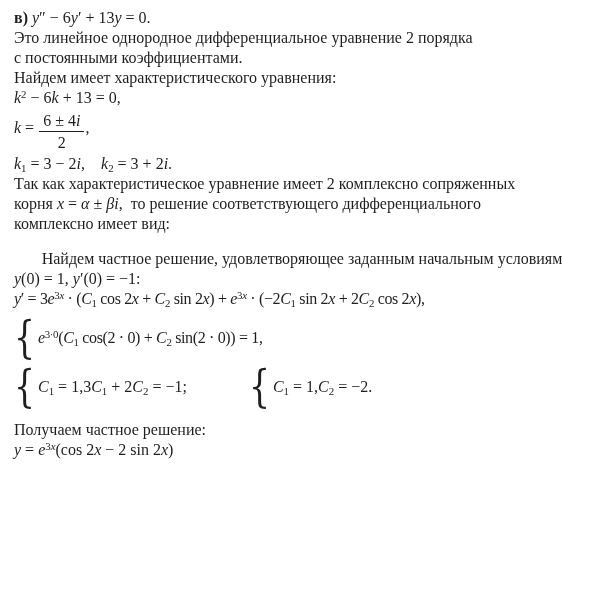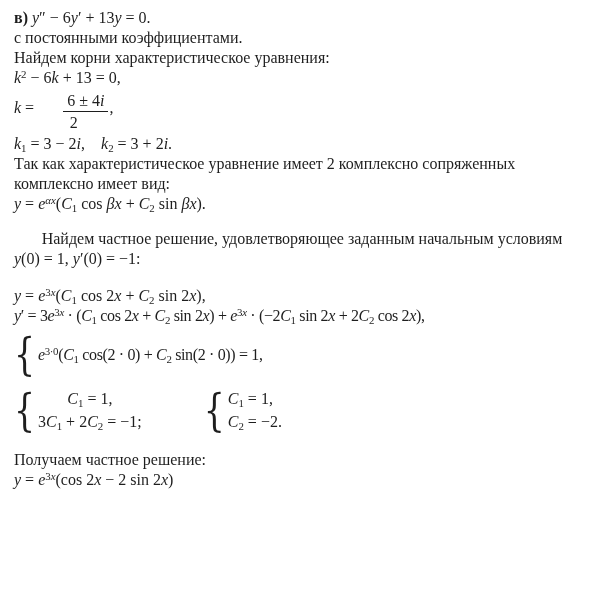--- a/index.html
+++ b/index.html
@@ -42,77 +42,76 @@
     display: inline-block;
     text-align: center;
     vertical-align: -0.95em;
     line-height: 1.2;
     margin: 0 1px;
   }
   .fr .n {
     display: block;
     padding: 0 4px 1px 4px;
     border-bottom: 1.3px solid #1e1e1e;
-    margin-left: 24px;
   }
   .fr .d { display: block; padding-top: 1px; }
   
   .system {
     display: flex;
     align-items: center;
   }
   .system .brace {
     font-family: "DejaVu Serif", serif;
     font-size: 33px;
     font-weight: 400;
     display: inline-block;
     transform: scaleY(1.35);
     transform-origin: center;
     margin-right: 3px;
     line-height: 1;
   }
   .system .rows {
     display: flex;
-    flex-direction: column;
+    flex-direction: row;
   }
   .system .rows .row { line-height: 23px; white-space: nowrap; }
   .system .rows .row.center { align-self: center; }
   .system-block { margin-top: 12px; }
   .system-pair {
     display: flex;
     gap: 62px;
     margin-top: 16px;
   }
   .mt-para { margin-top: 15px; text-align: center; }
   .mt-big  { margin-top: 17px; }
   .tight { letter-spacing: -0.35px; font-family: Liberation Serif, serif; }
 </style>
 </head>
 <body>
 
 <div class="page">
 
   <div class="line bold-label"><b>в)</b> <i>y</i>″ − 6<i>y</i>′ + 13<i>y</i> = 0.</div>
+  <div class="line">Это линейное однородное дифференциальное уравнение 2 порядка</div>
   <div class="line">с постоянными коэффициентами.</div>
-  <div class="line">Найдем корни характеристическое уравнения:</div>
+  <div class="line">Найдем имеет характеристического уравнения:</div>
   <div class="line"><i>k</i><sup>2</sup> − 6<i>k</i> + 13 = 0,</div>
 
   <div class="line frac-line">
     <span><i>k</i> = </span><span class="fr"><span class="n">6 ± 4<i>i</i></span><span class="d">2</span></span><span>,</span>
   </div>
 
   <div class="line"><i>k</i><sub>1</sub> = 3 − 2<i>i</i>,&nbsp;&nbsp;&nbsp;&nbsp;<i>k</i><sub>2</sub> = 3 + 2<i>i</i>.</div>
   <div class="line">Так как характеристическое уравнение имеет 2 комплексно сопряженных</div>
+  <div class="line">корня <i>x</i> = <i>α</i> ± <i>βi</i>,&nbsp; то решение соответствующего дифференциального</div>
   <div class="line">комплексно имеет вид:</div>
-  <div class="line"><i>y</i> = <i>e</i><sup><i>αx</i></sup>(<i>C</i><sub>1</sub> cos <i>βx</i> + <i>C</i><sub>2</sub> sin <i>βx</i>).</div>
 
   <div class="line mt-para">Найдем частное решение, удовлетворяющее заданным начальным условиям</div>
   <div class="line"><i>y</i>(0) = 1, <i>y</i>′(0) = −1:</div>
 
-  <div class="line mt-big"><i>y</i> = <i>e</i><sup>3<i>x</i></sup>(<i>C</i><sub>1</sub> cos 2<i>x</i> + <i>C</i><sub>2</sub> sin 2<i>x</i>),</div>
   <div class="line tight"><i>y</i>′ = 3<i>e</i><sup>3<i>x</i></sup> · (<i>C</i><sub>1</sub> cos 2<i>x</i> + <i>C</i><sub>2</sub> sin 2<i>x</i>) + <i>e</i><sup>3<i>x</i></sup> · (−2<i>C</i><sub>1</sub> sin 2<i>x</i> + 2<i>C</i><sub>2</sub> cos 2<i>x</i>),</div>
 
   <div class="system system-block">
     <span class="brace">{</span>
     <div class="rows">
       <div class="row center tight"><i>e</i><sup>3·0</sup>(<i>C</i><sub>1</sub> cos(2 · 0) + <i>C</i><sub>2</sub> sin(2 · 0)) = 1,</div>
     </div>
   </div>
 
   <div class="system-pair">

